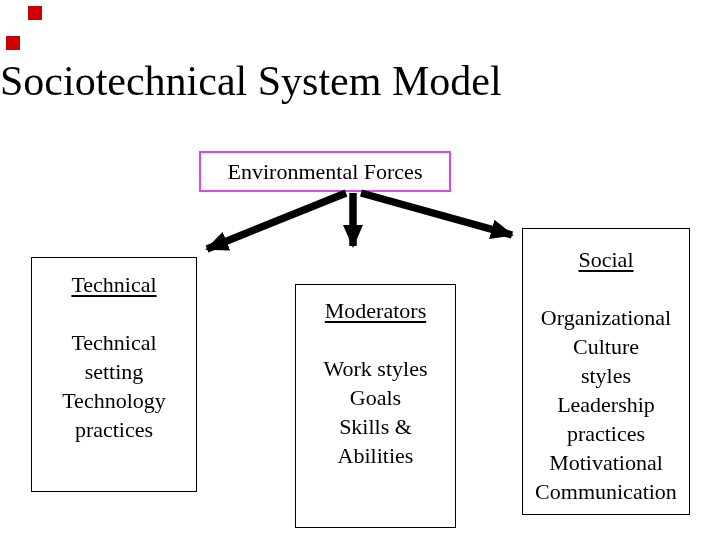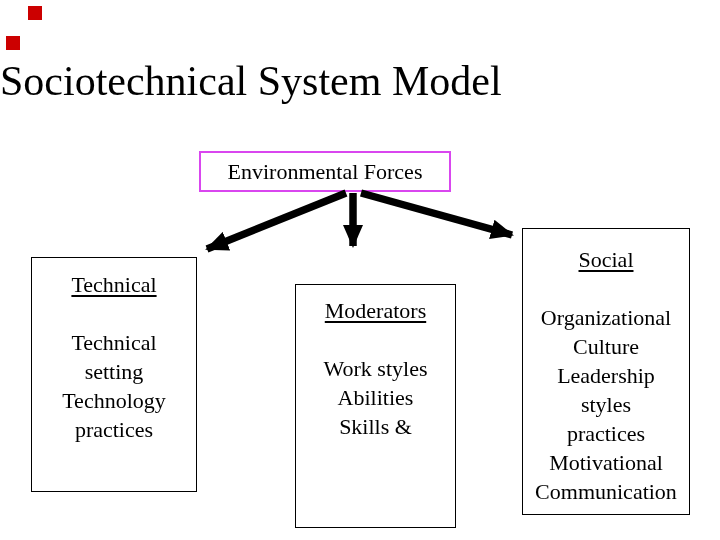--- a/index.html
+++ b/index.html
@@ -101,29 +101,30 @@
       <div>setting</div>
       <div>Technology</div>
       <div>practices</div>
     </div>
 </div>
 
 <div class="col-box moderators">
   <div class="box-heading">Moderators</div>
   <div class="box-body">
       <div>Work styles</div>
+      <div>Goals</div>
+      <div>Skills &amp;</div>
       <div>Abilities</div>
-      <div>Skills &amp;</div>
     </div>
 </div>
 
 <div class="col-box social">
   <div class="box-heading">Social</div>
   <div class="box-body">
       <div>Organizational</div>
       <div>Culture</div>
+      <div>styles</div>
       <div>Leadership</div>
-      <div>styles</div>
       <div>practices</div>
       <div>Motivational</div>
       <div>Communication</div>
     </div>
 </div>
 
 </body></html>

